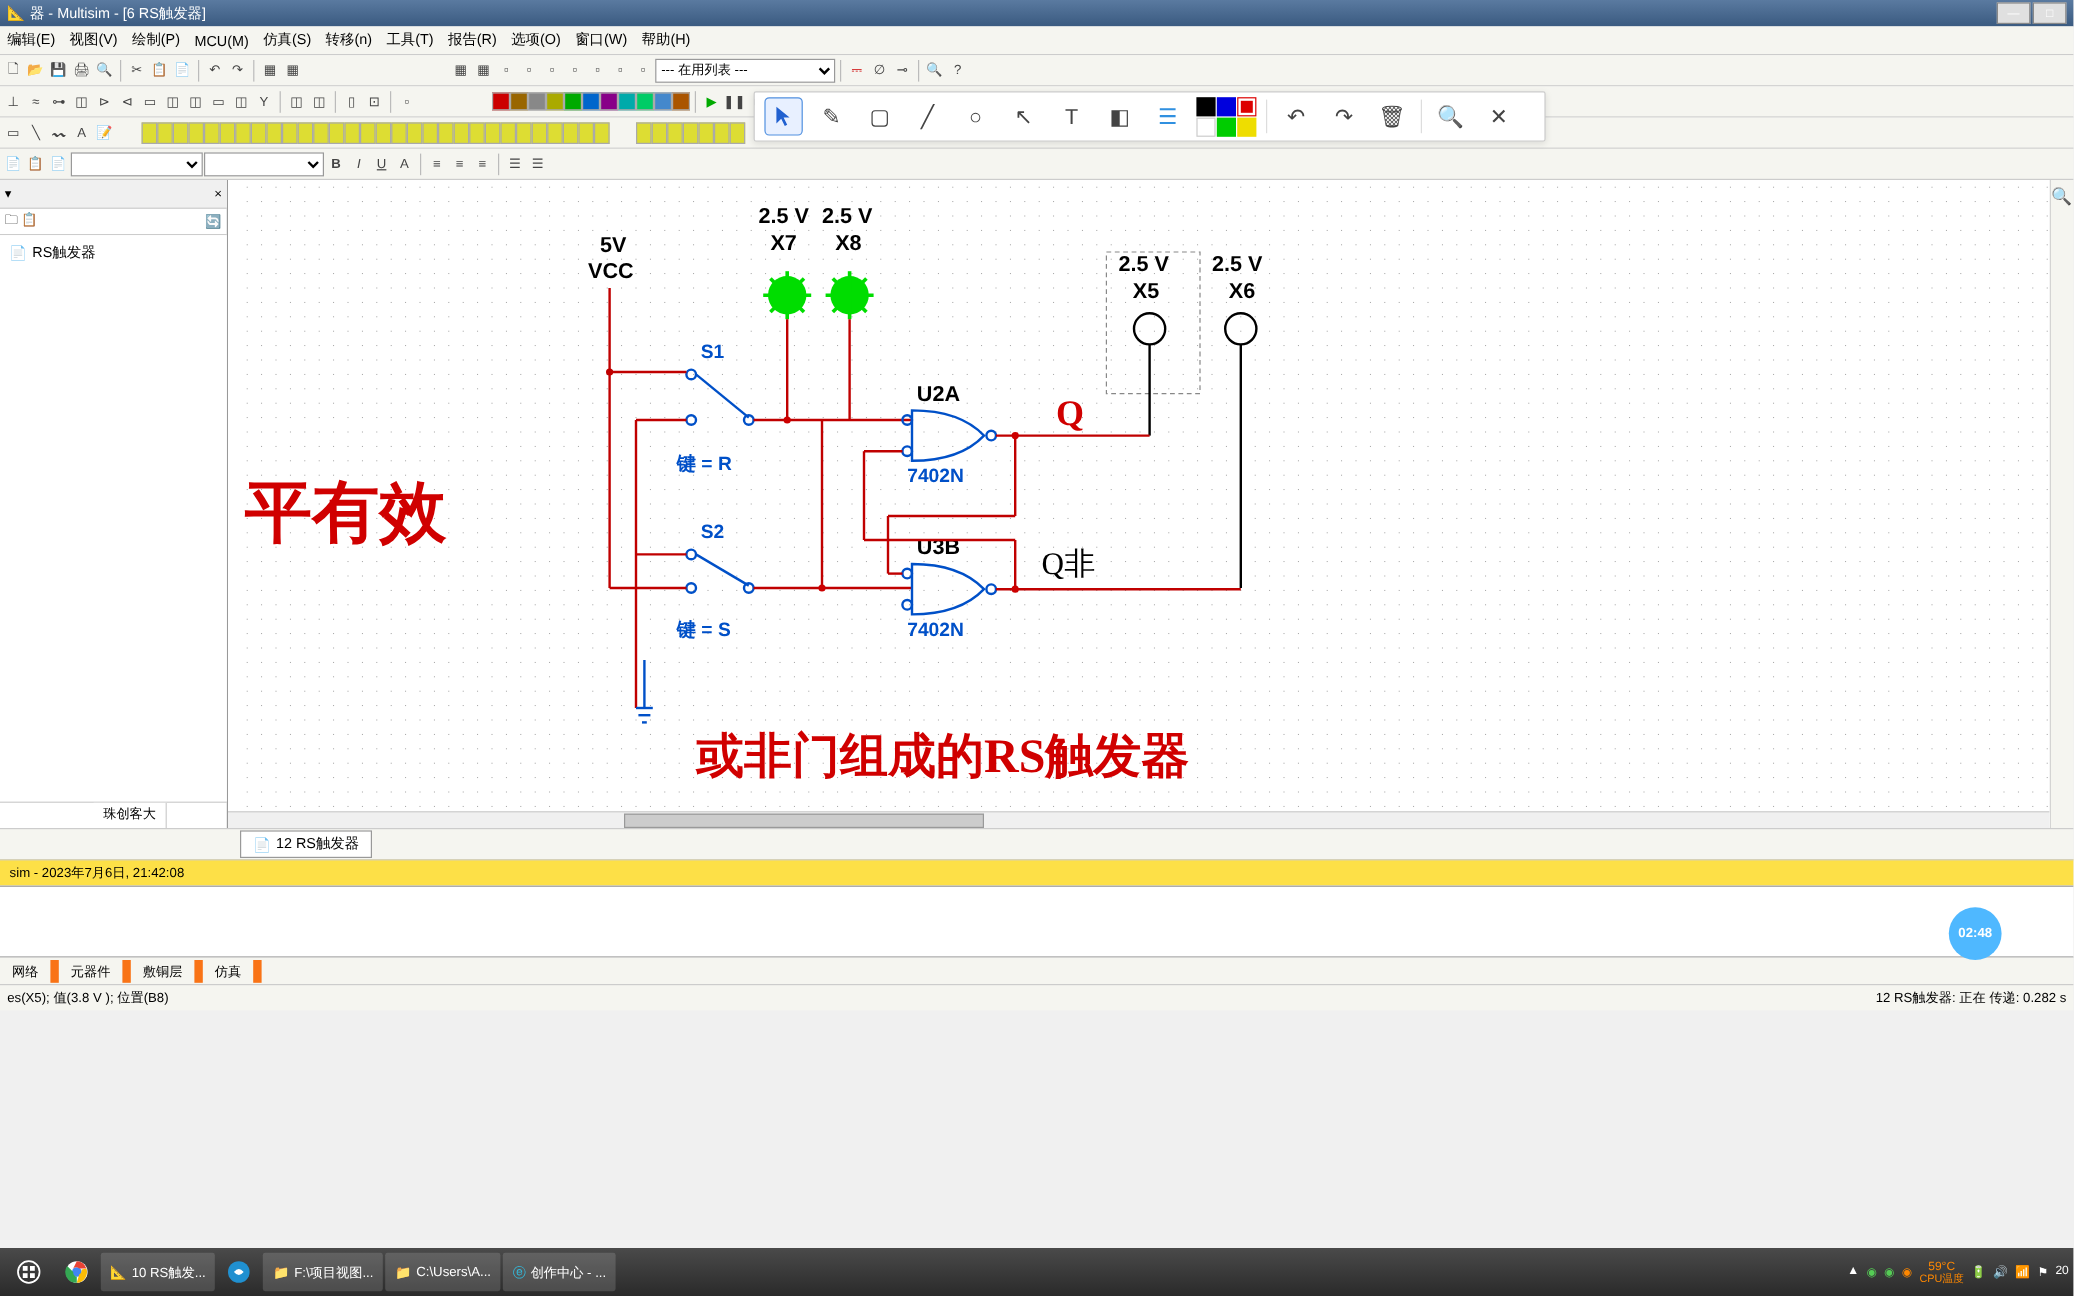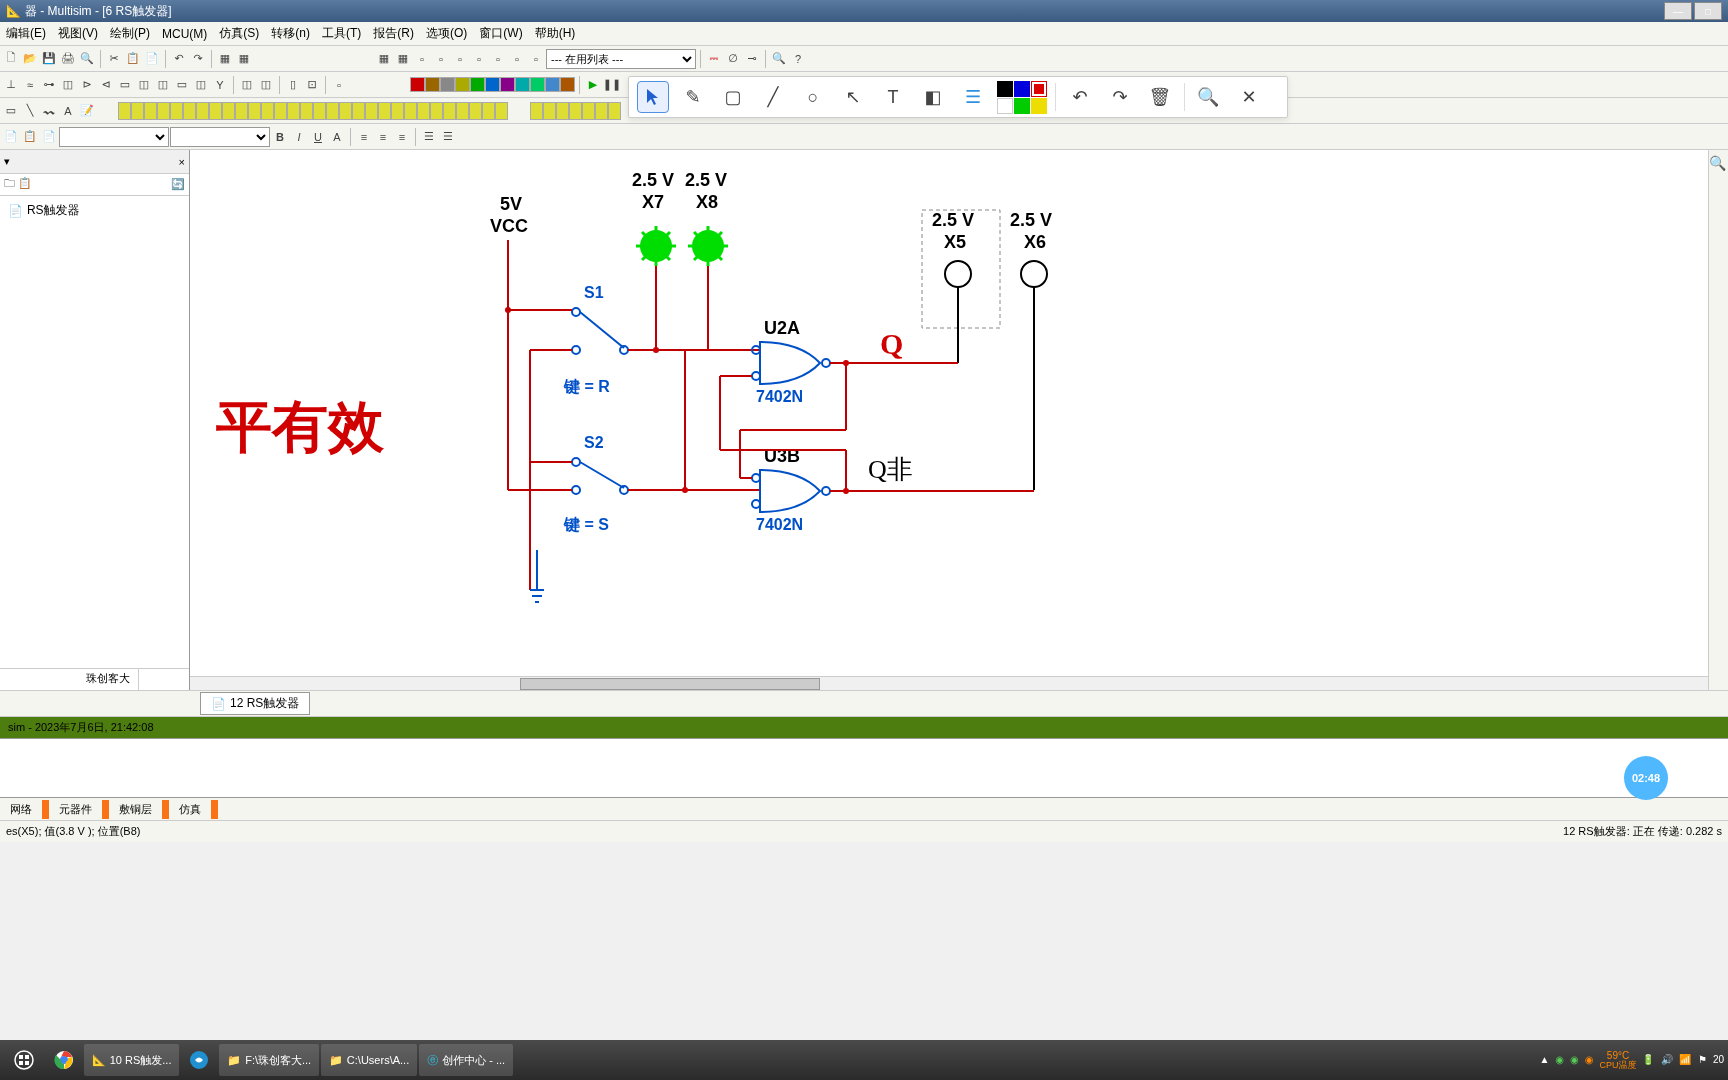--- a/index.html
+++ b/index.html
@@ -19,21 +19,21 @@
 .sidebar { width: 190px; background: #fff; border-right: 1px solid #999; display: flex; flex-direction: column; }
 .sidebar-tabs { height: 24px; background: #f0f0f0; border-bottom: 1px solid #ccc; display: flex; align-items: center; font-size: 11px; padding: 0 4px; justify-content: space-between; }
 .sidebar-body { flex: 1; background: #fff; font-size: 12px; padding: 4px; }
 .tree-item { padding: 2px 4px; display: flex; align-items: center; gap: 4px; }
 .canvas-area { flex: 1; background: #fff; position: relative; overflow: hidden; }
 .canvas-inner { position: absolute; left: 10px; top: 0; right: 0; bottom: 14px; background-image: radial-gradient(circle, #999 0.5px, transparent 0.5px); background-size: 12px 12px; }
 .canvas-scroll-h { position: absolute; bottom: 0; left: 0; right: 0; height: 14px; background: #f0f0f0; border-top: 1px solid #ccc; }
 .svg-circuit { position: absolute; left: 0; top: 0; }
 .tab-row { height: 26px; background: #f5f5f0; border-top: 1px solid #ccc; display: flex; align-items: center; font-size: 12px; }
 .doc-tab { padding: 2px 10px; border: 1px solid #999; background: #fff; display: flex; align-items: center; gap: 4px; margin-left: 6px; }
-.status-strip { height: 22px; background: #4d7c0f; border-top: 1px solid #ccc; display: flex; align-items: center; font-size: 11px; padding: 0 8px; }
+.status-strip { height: 22px; background: #fde047; border-top: 1px solid #ccc; display: flex; align-items: center; font-size: 11px; padding: 0 8px; }
 .log-area { height: 60px; background: #fff; border-top: 1px solid #999; border-bottom: 1px solid #999; }
 .bottom-tabs { height: 22px; background: #f5f5f0; display: flex; align-items: center; font-size: 11px; }
 .btab { padding: 2px 10px; border-right: 7px solid #f97316; }
 .status2 { height: 22px; background: #f5f5f0; display: flex; align-items: center; justify-content: space-between; font-size: 11px; padding: 0 6px; border-top: 1px solid #ccc; }
 .taskbar { position: absolute; bottom: 0; left: 0; right: 0; height: 40px; background: linear-gradient(#4a4a4a, #2a2a2a); display: flex; align-items: center; padding: 0 4px; }
 .task-btn { height: 32px; padding: 0 8px; color: #fff; font-size: 11px; display: flex; align-items: center; gap: 4px; margin-right: 2px; border-radius: 2px; }
 .task-btn.active { background: rgba(255,255,255,0.15); }
 .tray { margin-left: auto; display: flex; align-items: center; gap: 6px; color: #fff; font-size: 10px; }
 .annotation-bar { position: absolute; top: 76px; left: 628px; width: 660px; height: 42px; background: #fff; border: 1px solid #ccc; border-radius: 2px; display: flex; align-items: center; padding: 0 8px; gap: 8px; z-index: 10; box-shadow: 0 2px 6px rgba(0,0,0,0.1); }
 .ann-btn { width: 32px; height: 32px; display: flex; align-items: center; justify-content: center; border-radius: 4px; font-size: 18px; color: #444; }
@@ -362,21 +362,22 @@
         <text x="680" y="204" style="fill:#d00000;font-size:30px;font-weight:bold;font-family:serif">Q</text>
         <text x="668" y="328" style="fill:#000;font-size:26px;font-family:serif">Q非</text>
 
         <line x1="330" y1="440" x2="344" y2="440" stroke="#0050c8" stroke-width="2"></line>
         <line x1="332" y1="446" x2="342" y2="446" stroke="#0050c8" stroke-width="2"></line>
         <line x1="335" y1="452" x2="339" y2="452" stroke="#0050c8" stroke-width="2"></line>
         <line x1="337" y1="400" x2="337" y2="440" class="wire-blue"></line>
 
       </svg>
 
-      <div class="text-big" style="position:absolute;left:16px;top:240px">平有效</div>
+      <div class="text-big" style="position:absolute;left:4px;top:240px">平有效</div>
+      <div style="position:absolute;left:380px;top:452px;font-family:SimSun,serif;font-size:40px;color:#d00000;font-weight:bold">或非门组成的RS触发器</div>
     </div>
     <div class="canvas-scroll-h">
       <div style="position:absolute;left:330px;width:300px;height:12px;top:1px;background:#ccc;border:1px solid #999"></div>
     </div>
   </div>
 
   <div style="width:20px;background:#f5f5f0;border-left:1px solid #ccc;display:flex;flex-direction:column;align-items:center;padding-top:4px;gap:2px">
     <span class="tb-btn" style="font-size:14px">🔍</span>
   </div>
 </div>
@@ -464,21 +465,21 @@
     <span>10 RS触发...</span>
   </div>
   <div class="task-btn">
     <svg width="20" height="20">
         <circle cx="10" cy="10" r="9" fill="#2090d0"></circle>
         <path d="M6 10 Q10 5 14 10 Q10 15 6 10" fill="#fff"></path>
       </svg>
   </div>
   <div class="task-btn active">
     <span>📁</span>
-    <span>F:\珠创客大...</span>
+    <span>F:\项目视图...</span>
   </div>
   <div class="task-btn active">
     <span>📁</span>
     <span>C:\Users\A...</span>
   </div>
   <div class="task-btn active">
     <span style="color:#3bd">ⓔ</span>
     <span>创作中心 - ...</span>
   </div>
   <div class="tray">

